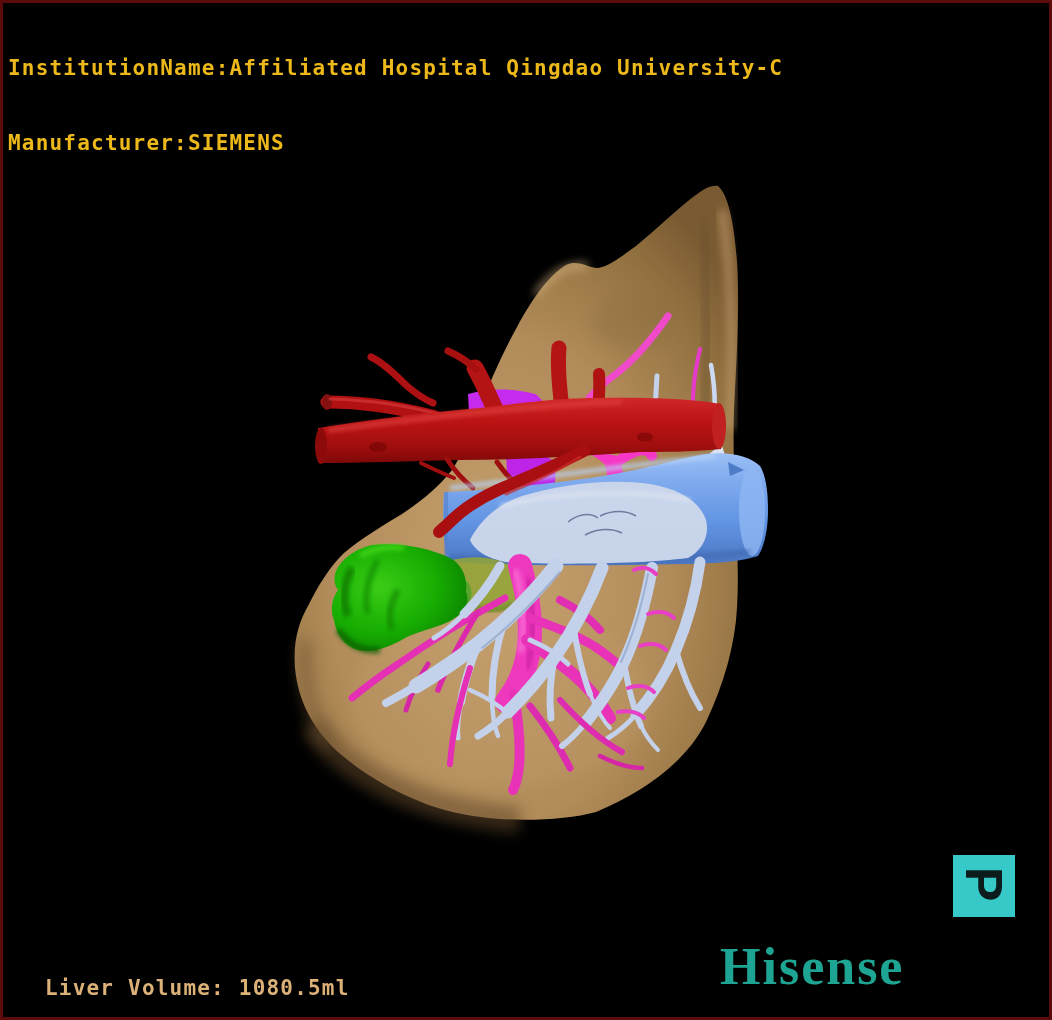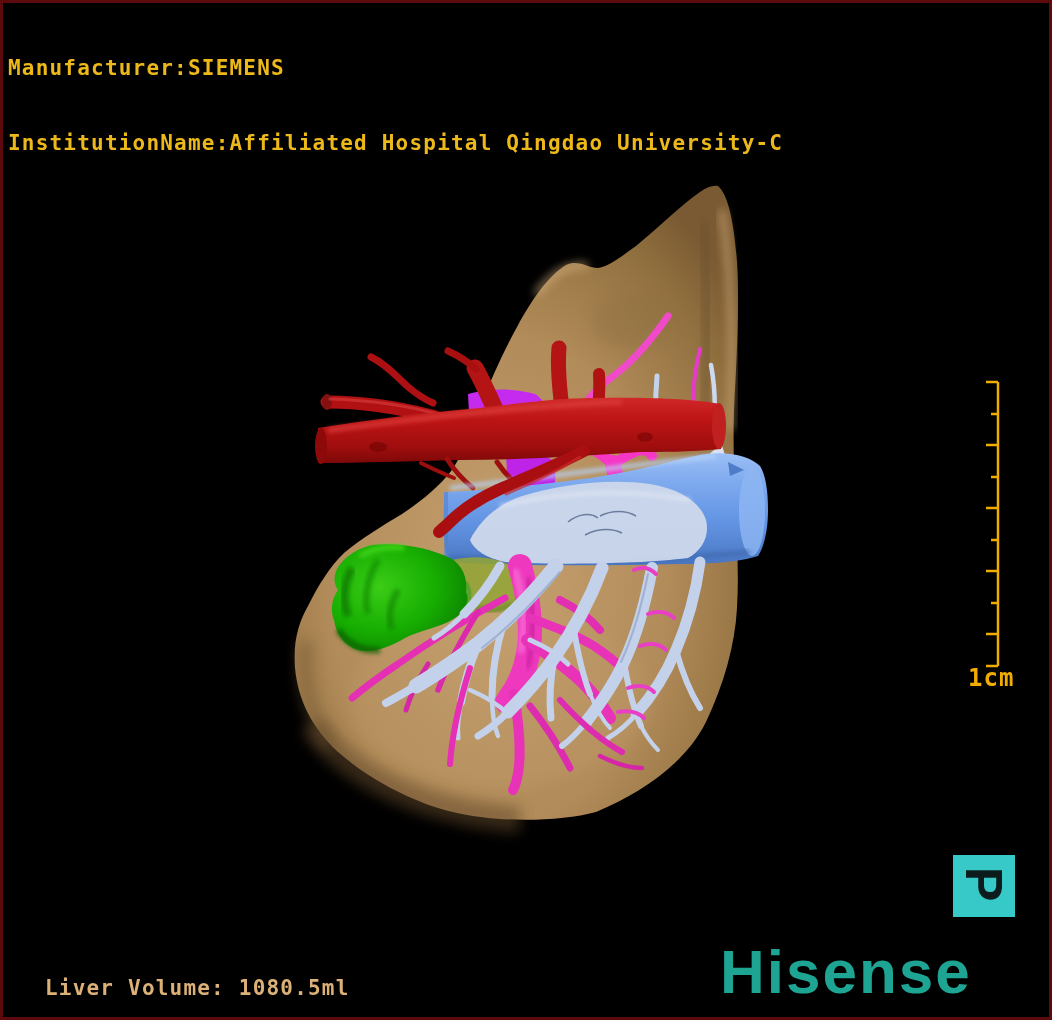--- a/index.html
+++ b/index.html
@@ -22,22 +22,22 @@
   .volume{left:8px;top:976px;color:var(--footer-text);margin-left:37px;}
   .scalebar{position:absolute;left:960px;top:370px;width:80px;height:330px;z-index:10;}
   .scalebar .label{position:absolute;left:8px;top:294px;color:var(--scale-color);
     font-size:24px;font-weight:bold;letter-spacing:1px;}
   .marker-p{position:absolute;left:953px;top:855px;width:62px;height:62px;
     background:var(--marker-bg);z-index:10;display:flex;align-items:center;justify-content:center;}
   .marker-p span{display:block;font-family:"Liberation Sans","DejaVu Sans",sans-serif;
     font-weight:bold;font-size:52px;color:var(--marker-glyph);transform:rotate(90deg);
     line-height:1;margin-top:-4px;}
   .brand{position:absolute;left:720px;top:941px;z-index:10;color:var(--brand-teal);
-    font-family:Liberation Sans, sans-serif;font-weight:bold;
-    font-size:62px;letter-spacing:2px;line-height:1;white-space:nowrap;}
+    font-family:Liberation Serif, serif;font-weight:bold;
+    font-size:52px;letter-spacing:2px;line-height:1;white-space:nowrap;}
 </style>
 </head>
 <body>
 
 <div class="stage">
 
   <div class="viewport">
     <svg width="1052" height="1020" viewBox="0 0 1052 1020">
       <defs>
         <radialGradient id="gLiver" cx="0.46" cy="0.62" r="0.70">
@@ -235,45 +235,27 @@
         <path d="M 634 570 C 642 566 650 568 656 574" stroke="#e93fc6" stroke-width="4"></path>
         <path d="M 648 614 C 658 610 668 612 674 618" stroke="#e93fc6" stroke-width="4"></path>
         <path d="M 640 646 C 650 642 660 644 666 650" stroke="#e93fc6" stroke-width="4"></path>
         <path d="M 628 688 C 638 684 648 686 654 692" stroke="#e93fc6" stroke-width="4"></path>
         <path d="M 618 712 C 628 710 638 712 644 718" stroke="#e93fc6" stroke-width="4"></path>
       </g>
     </svg>
   </div>
 
   <div class="overlay-text patient-info">
+    <div>InstitutionName:Affiliated Hospital Qingdao University-C</div>
     <div>Manufacturer:SIEMENS</div>
-    <div>InstitutionName:Affiliated Hospital Qingdao University-C</div>
   </div>
 
 
   <div class="overlay-text volume">Liver Volume: 1080.5ml</div>
 
-  <div class="scalebar">
-    <svg width="80" height="330" viewBox="0 0 80 330">
-      <g stroke="#f0ad00" stroke-width="2.5">
-        <line x1="38" y1="12" x2="38" y2="296"></line>
-        <line x1="26" y1="12" x2="38" y2="12"></line>
-        <line x1="31" y1="44" x2="38" y2="44"></line>
-        <line x1="26" y1="75" x2="38" y2="75"></line>
-        <line x1="31" y1="107" x2="38" y2="107"></line>
-        <line x1="26" y1="138" x2="38" y2="138"></line>
-        <line x1="31" y1="170" x2="38" y2="170"></line>
-        <line x1="26" y1="201" x2="38" y2="201"></line>
-        <line x1="31" y1="233" x2="38" y2="233"></line>
-        <line x1="26" y1="264" x2="38" y2="264"></line>
-        <line x1="26" y1="296" x2="38" y2="296"></line>
-      </g>
-    </svg>
-    <div class="label">1cm</div>
-  </div>
 
   <div class="marker-p">
     <span>P</span>
   </div>
 
   <div class="brand">Hisense</div>
 
   <div class="frame"></div>
 </div>
 

